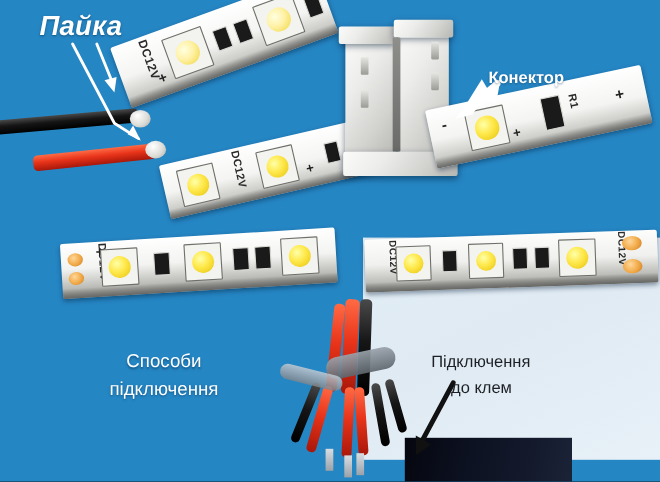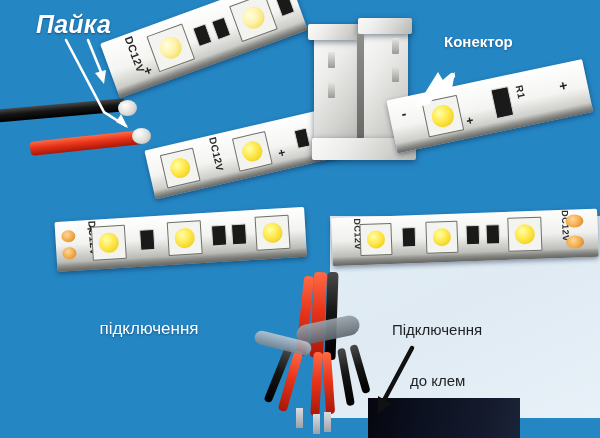--- a/index.html
+++ b/index.html
@@ -115,29 +115,29 @@
     position:absolute;
     background:linear-gradient(180deg,#e6e6e2,#9a9a96);
     border-radius:1px;
   }
 
   
   #arrows{position:absolute;left:0;top:0;width:600px;height:438px;pointer-events:none;}
 
   
   #lbl-soldering{left:36px;top:10px;font-size:25px;font-style:italic;}
-  #lbl-connector{left:444px;top:33px;font-size:15px;}
+  #lbl-connector{left:444px;top:62px;font-size:15px;}
   #caption-block{
     left:14px;top:316px;width:270px;text-align:center;
     color:#ffffff;font-size:17px;line-height:25px;font-weight:400;
     text-shadow:0 1px 2px rgba(0,40,70,.5);
   }
   #caption-block div{white-space:nowrap;}
   #lbl-terminals{left:392px;top:318px;font-size:15px;line-height:23px;}
-  #lbl-terminals div:nth-child(2){padding-left:18px;margin-top:28px;}
+  #lbl-terminals div:nth-child(2){padding-left:18px;}
 </style>
 </head>
 <body>
 
 <div id="stage">
 
   <div class="abs" id="light-panel"></div>
 
   <div class="abs">
 
@@ -300,20 +300,21 @@
       <path d="M412,348 L382,404"></path>
     </g>
     <polygon points="378,414 378,396 392,404" fill="#111111"></polygon>
   </svg>
 
   <div class="abs lbl-white" id="lbl-soldering">Пайка</div>
 
   <div class="abs lbl-white-plain" id="lbl-connector">Конектор</div>
 
   <div class="abs" id="caption-block">
+    <div>Способи</div>
     <div>підключення</div>
   </div>
 
   <div class="abs lbl-dark" id="lbl-terminals">
     <div>Підключення</div>
     <div>до клем</div>
   </div>
 
 </div>
 

